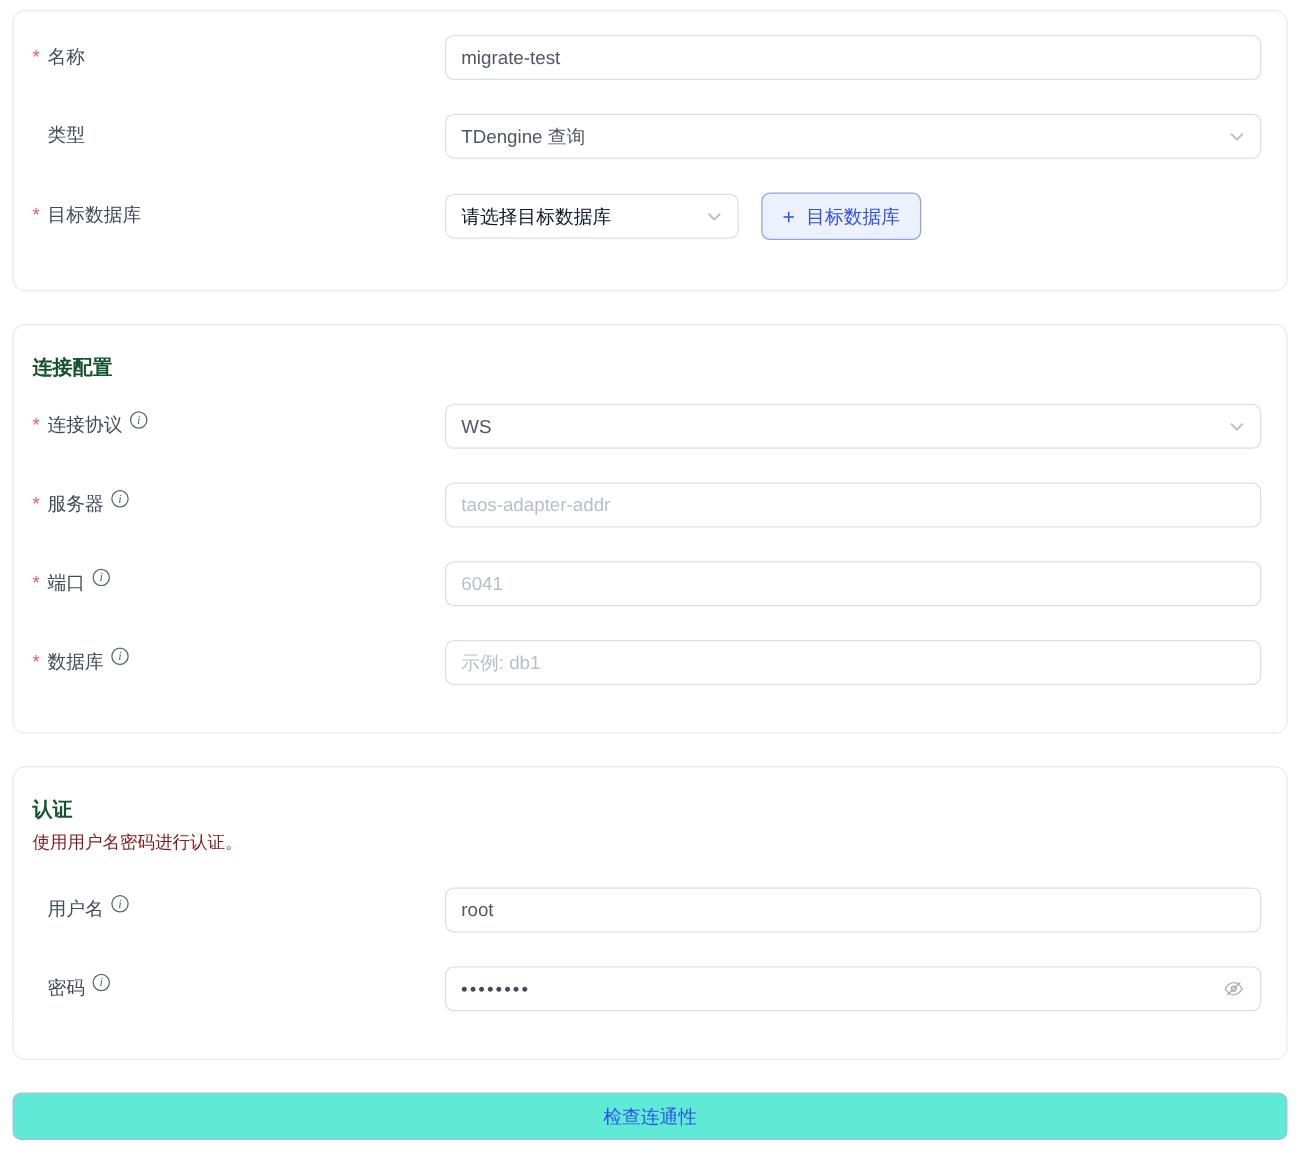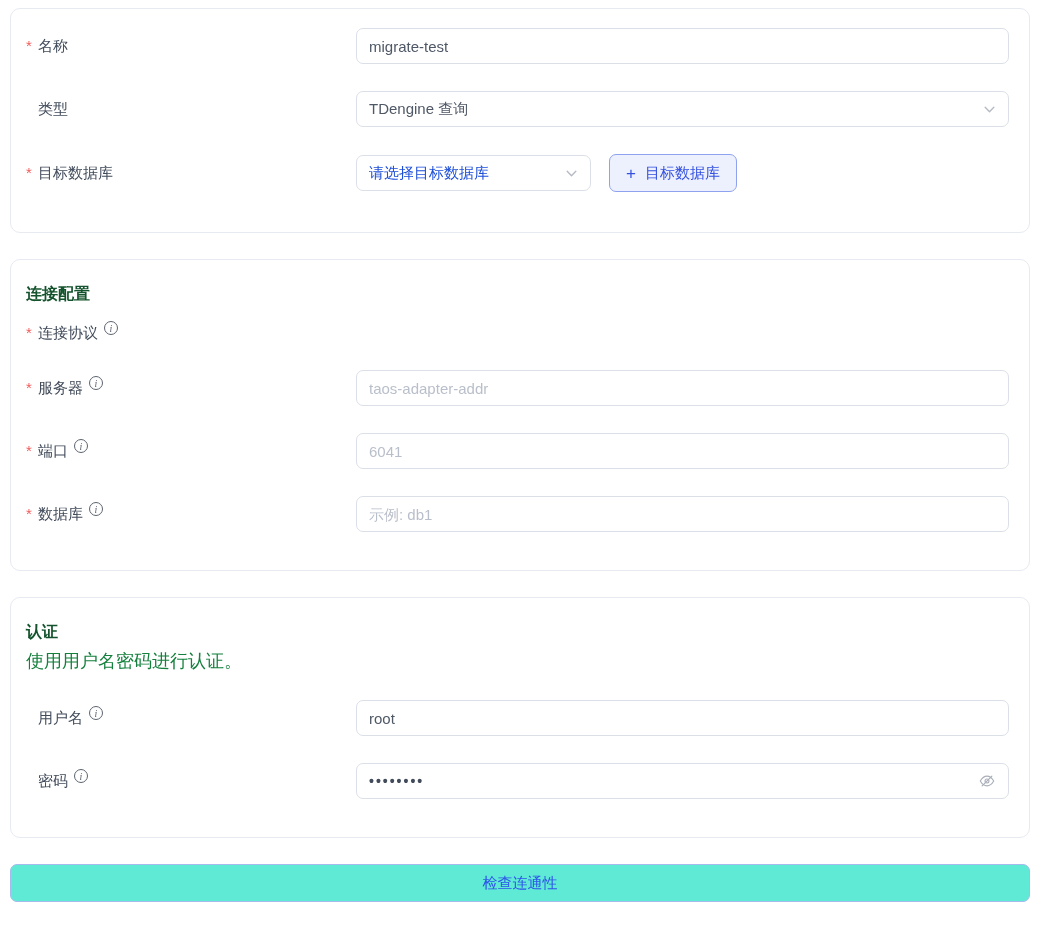--- a/index.html
+++ b/index.html
@@ -20,22 +20,22 @@
   }
   .card.section { padding-top: 24px; padding-bottom: 38px; }
 
   .section-title {
     font-size: 16px;
     font-weight: bold;
     color: #14532d;
     margin: 0 0 18px 0;
   }
   .section-subtitle {
-    font-size: 18px;
-    color: #15803d;
+    font-size: 14px;
+    color: #7f1d1d;
     margin: -12px 0 27px 0;
   }
 
   .form-row {
     display: flex;
     align-items: center;
     margin-bottom: 27px;
   }
   .form-row:last-child { margin-bottom: 0; }
 
@@ -85,21 +85,21 @@
   }
   .text-input::placeholder { color: #b9bfca; opacity: 1; }
 
   .select-box {
     display: flex;
     align-items: center;
     justify-content: flex-start;
     cursor: pointer;
   }
   .select-box .sel-text { flex: 1; }
-  .select-box .sel-text.placeholder { color: #1d4ed8; }
+  .select-box .sel-text.placeholder { color: #0f172a; }
   .chevron-icon { flex: 0 0 auto; display: flex; margin-left: 8px; }
 
   .select-box.narrow { width: 235px; flex: 0 0 235px; }
 
   .create-db-btn {
     margin-left: 18px;
     height: 38px;
     padding: 0 16px;
     display: inline-flex;
     align-items: center;
@@ -199,20 +199,30 @@
 
   <div class="card section">
     <h3 class="section-title">连接配置</h3>
 
     <div class="form-row">
       <div class="form-label">
         <span class="req-mark">*</span>
         <span>连接协议</span>
         <span class="info-icon">i</span>
       </div>
+      <div class="control">
+        <div class="select-box">
+          <span class="sel-text">WS</span>
+          <span class="chevron-icon">
+            <svg width="13" height="13" viewBox="0 0 12 12">
+                <path d="M2 4l4 4 4-4" stroke="#b6bac4" stroke-width="1.3" fill="none" stroke-linecap="round" stroke-linejoin="round"></path>
+              </svg>
+          </span>
+        </div>
+      </div>
     </div>
 
     <div class="form-row">
       <div class="form-label">
         <span class="req-mark">*</span>
         <span>服务器</span>
         <span class="info-icon">i</span>
       </div>
       <div class="control">
         <input class="text-input" type="text" placeholder="taos-adapter-addr" style="">

